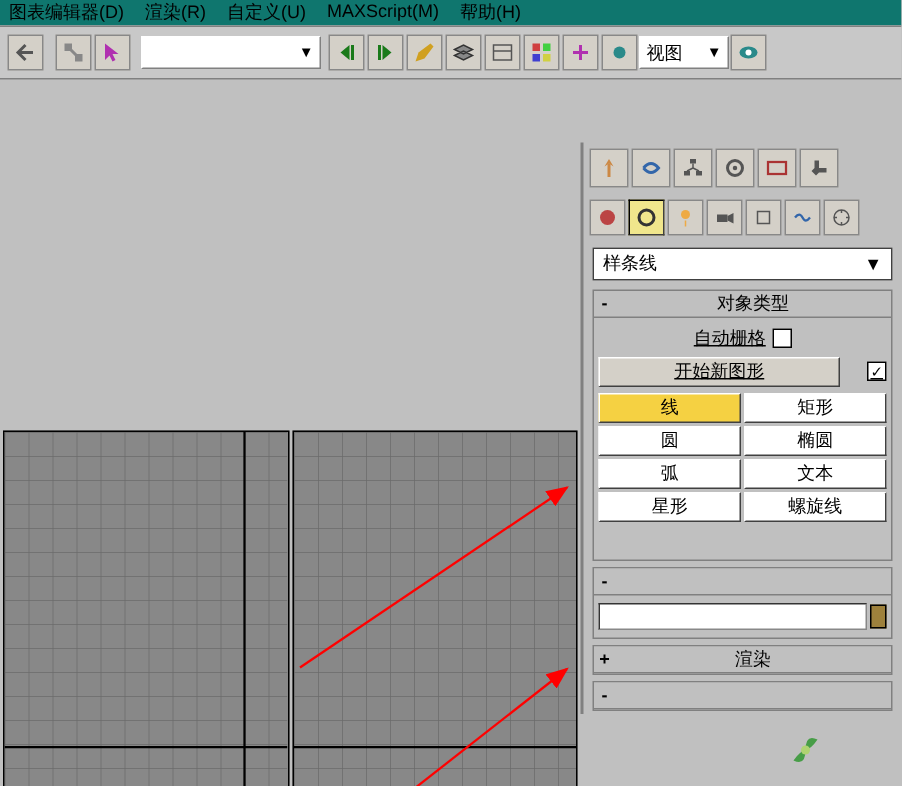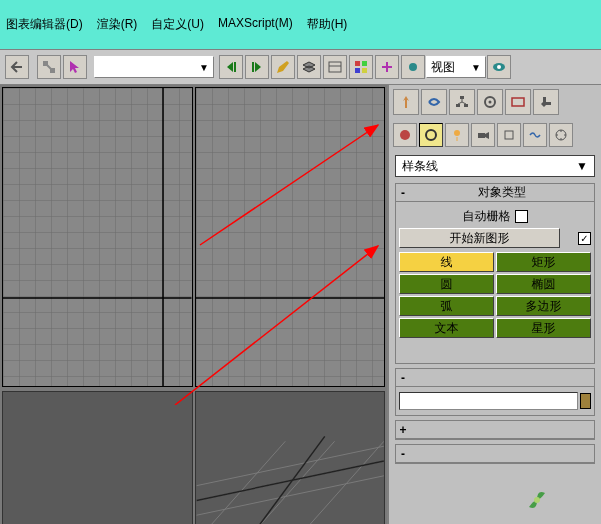--- a/index.html
+++ b/index.html
@@ -5,22 +5,22 @@
 * { box-sizing: border-box; margin: 0; padding: 0; }
 body {
   font-family: "Microsoft YaHei", "SimSun", sans-serif;
   font-size: 12px;
   background: #c0c0c0;
   width: 601px;
   height: 524px;
   overflow: hidden;
 }
 .menubar {
-  background: #5eead4;
-  padding: 16px 6px;
+  background: #0f766e;
+  padding: 0 6px;
   display: flex;
   gap: 14px;
   text-align: center;
 }
 .menubar span { cursor: default; }
 .toolbar-row {
   background: #c8c8c8;
   border-top: 1px solid #808080;
   border-bottom: 1px solid #808080;
   height: 36px;
@@ -49,20 +49,21 @@
   display: flex;
   align-items: center;
   padding: 0 4px;
   font-size: 12px;
 }
 .tb-dropdown .caret { margin-left: auto; font-size: 10px; }
 
 .main {
   display: flex;
   height: calc(100% - 60px);
+  align-items: center;
 }
 .viewport {
   flex: 1;
   background: #7a7a7a;
   position: relative;
 }
 .grid-view {
   position: absolute;
   background: #888;
 }
@@ -120,26 +121,26 @@
   background: #c0c0c0;
   border-bottom: 1px solid #808080;
   height: 18px;
   font-size: 12px;
 }
 .rollout-head .toggle {
   width: 14px; text-align:center; font-weight:bold;
 }
 .rollout-head .title { flex:1; text-align:center;font-family:Liberation Mono, monospace; }
 .rollout-body { padding: 3px; }
-.row { display:flex; align-items:center; justify-content:center; gap:4px; height:22px; }
+.row { display:flex; align-items:center; justify-content:center; gap:4px; height:22px;text-decoration:underline; }
 .chk { width:13px; height:13px; border:1px solid #000; background:#fff; display:inline-flex; align-items:center; justify-content:center; font-size:10px; }
 .btn-grid { display:grid; grid-template-columns: 1fr 1fr; gap:2px; margin-top:3px; }
 .obj-btn {
   height: 20px;
-  background: #4d7c0f;
+  background: #ffffff;
   border: 1px solid #fff;
   border-right-color: #404040;
   border-bottom-color: #404040;
   display:flex; align-items:center; justify-content:center;
   font-size: 12px;
 }
 .obj-btn.selected {
   background: #f5d142;
   border: 1px solid #fff;
   border-right-color: #404040;
@@ -398,43 +399,44 @@
         <div class="row" style="gap:18px">
           <div class="startshape">开始新图形</div>
           <span class="chk">✓</span>
         </div>
         <div class="btn-grid">
           <div class="obj-btn selected">线</div>
           <div class="obj-btn">矩形</div>
           <div class="obj-btn">圆</div>
           <div class="obj-btn">椭圆</div>
           <div class="obj-btn">弧</div>
-          <div class="obj-btn">多边形</div>
           <div class="obj-btn">文本</div>
           <div class="obj-btn">星形</div>
+          <div class="obj-btn">螺旋线</div>
           <div class="obj-btn" style="visibility:hidden"></div>
         </div>
       </div>
     </div>
 
     <div class="rollout">
       <div class="rollout-head">
         <span class="toggle">-</span>
       </div>
       <div class="rollout-body">
         <div class="row" style="justify-content:stretch; gap:2px">
           <input type="text" style="flex: 1 1 0%; height: 18px; border: 1px inset rgb(136, 136, 136); background: rgb(255, 255, 255);">
           <div class="colorbox"></div>
         </div>
       </div>
     </div>
 
     <div class="rollout">
       <div class="rollout-head">
         <span class="toggle">+</span>
+        <span class="title">渲染</span>
       </div>
     </div>
 
     <div class="rollout">
       <div class="rollout-head">
         <span class="toggle">-</span>
       </div>
     </div>
 
   </div>

